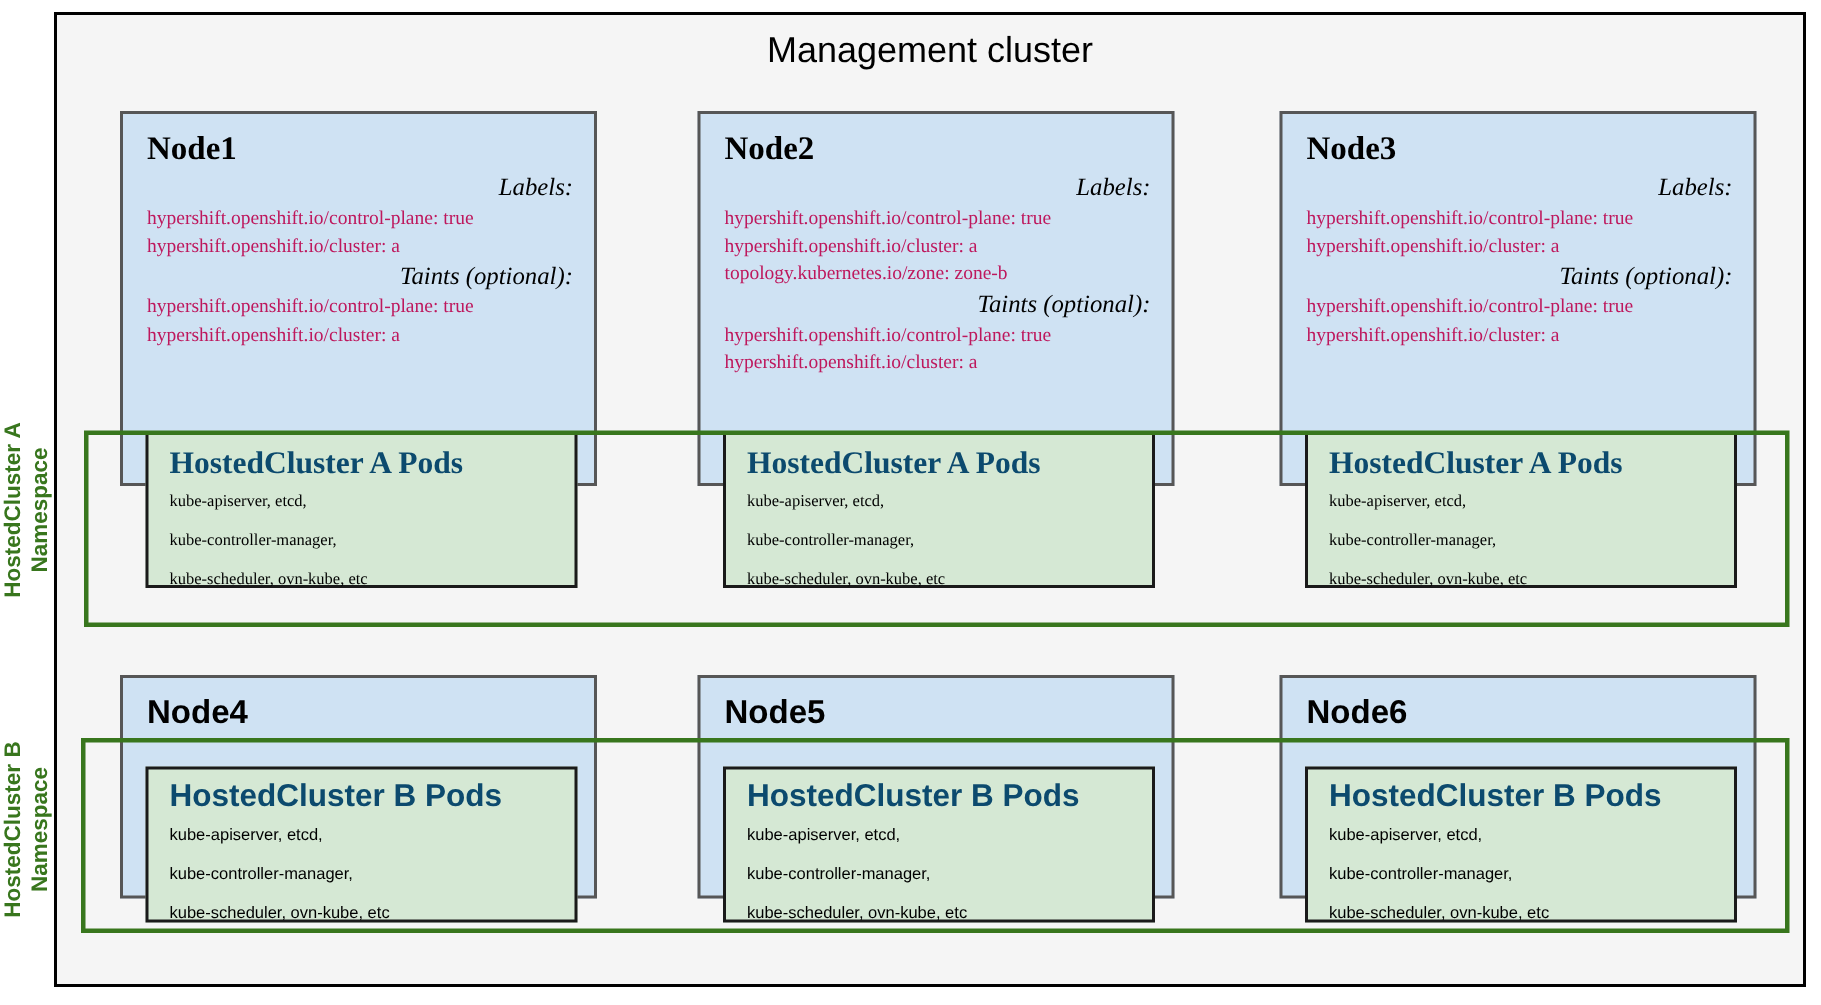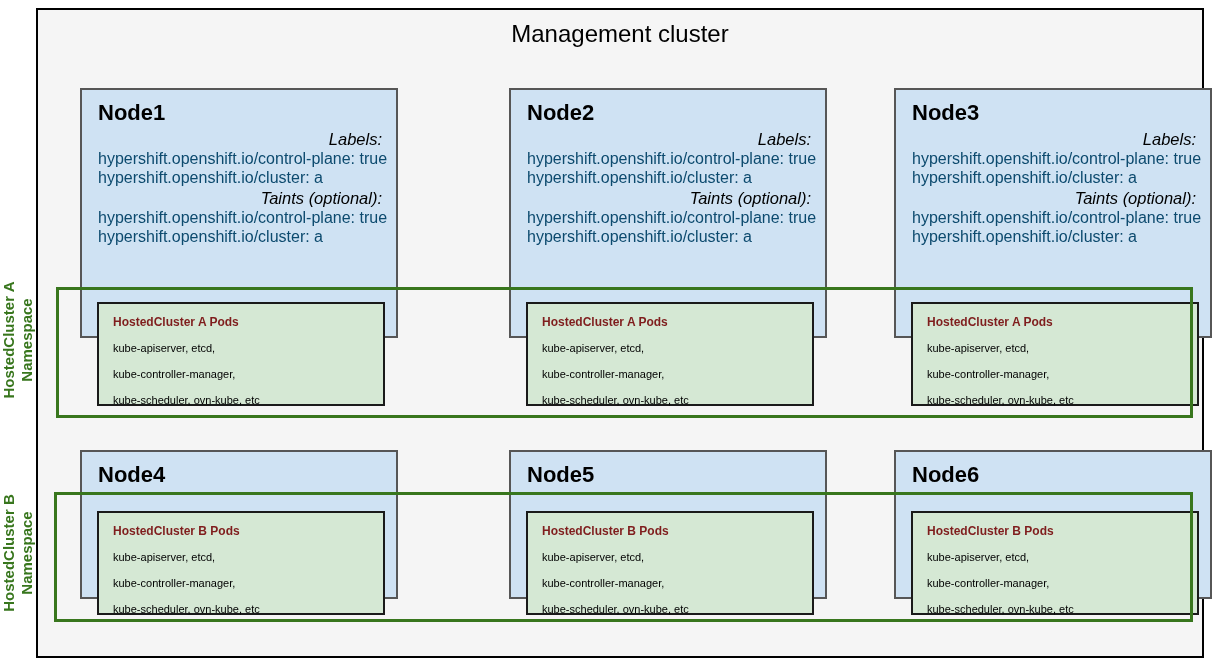--- a/index.html
+++ b/index.html
@@ -35,63 +35,63 @@
     color: #000000;
   }
   .node {
     position: absolute;
     width: 318px;
     background: #cfe2f3;
     border: 2px solid #565656;
     box-sizing: border-box;
     z-index: 2;
   }
-  .node-top { top: 88px; height: 250px; }
+  .node-top { top: 74px; height: 250px; font-family: Liberation Serif, serif; }
   .node-bottom { top: 450px; height: 149px; }
   .node-x1 { left: 80px; }
-  .node-x2 { left: 465px; margin-left: 44px; }
-  .node-x3 { left: 853px; margin-left: 41px; }
+  .node-x2 { left: 465px; }
+  .node-x3 { left: 853px; }
   .node-inner { padding: 8px 14px 0 16px; }
   .node-title {
     font-size: 22px;
     font-weight: bold;
     color: #000000;
     line-height: 30px;
   }
   .meta-heading {
     font-style: italic;
     font-size: 16.5px;
     line-height: 22px;
     color: #000000;
     text-align: right;
   }
   .meta-line {
-    font-size: 16px;
+    font-size: 13px;
     line-height: 18.5px;
-    color: #0c4a6e;
+    color: #be185d;
     white-space: nowrap;
   }
   .pods {
     position: absolute;
     left: 15px;
     width: 288px;
     height: 104px;
     background: #d5e8d4;
     border: 2px solid #1a1a1a;
     box-sizing: border-box;
     padding: 5px 0 0 14px;
     z-index: 3;
   }
   .node-top .pods { top: 212px; }
   .node-bottom .pods { top: 59px; }
   .pods-title {
-    font-size: 12px;
+    font-size: 21px;
     font-weight: bold;
     line-height: 26px;
-    color: #7f1d1d;
+    color: #0c4a6e;
     white-space: nowrap;
   }
   .pods-line {
     font-size: 11px;
     line-height: 26px;
     color: #000000;
     white-space: nowrap;
   }
   .ns-rect {
     position: absolute;
@@ -144,20 +144,21 @@
       <div class="pods-line">kube-scheduler, ovn-kube, etc</div>
     </div>
   </div>
 
   <div class="node node-top node-x2">
     <div class="node-inner">
       <div class="node-title">Node2</div>
       <div class="meta-heading">Labels:</div>
       <div class="meta-line">hypershift.openshift.io/control-plane: true</div>
       <div class="meta-line">hypershift.openshift.io/cluster: a</div>
+      <div class="meta-line">topology.kubernetes.io/zone: zone-b</div>
       <div class="meta-heading">Taints (optional):</div>
       <div class="meta-line">hypershift.openshift.io/control-plane: true</div>
       <div class="meta-line">hypershift.openshift.io/cluster: a</div>
     </div>
     <div class="pods">
       <div class="pods-title">HostedCluster A Pods</div>
       <div class="pods-line">kube-apiserver, etcd,</div>
       <div class="pods-line">kube-controller-manager,</div>
       <div class="pods-line">kube-scheduler, ovn-kube, etc</div>
     </div>

